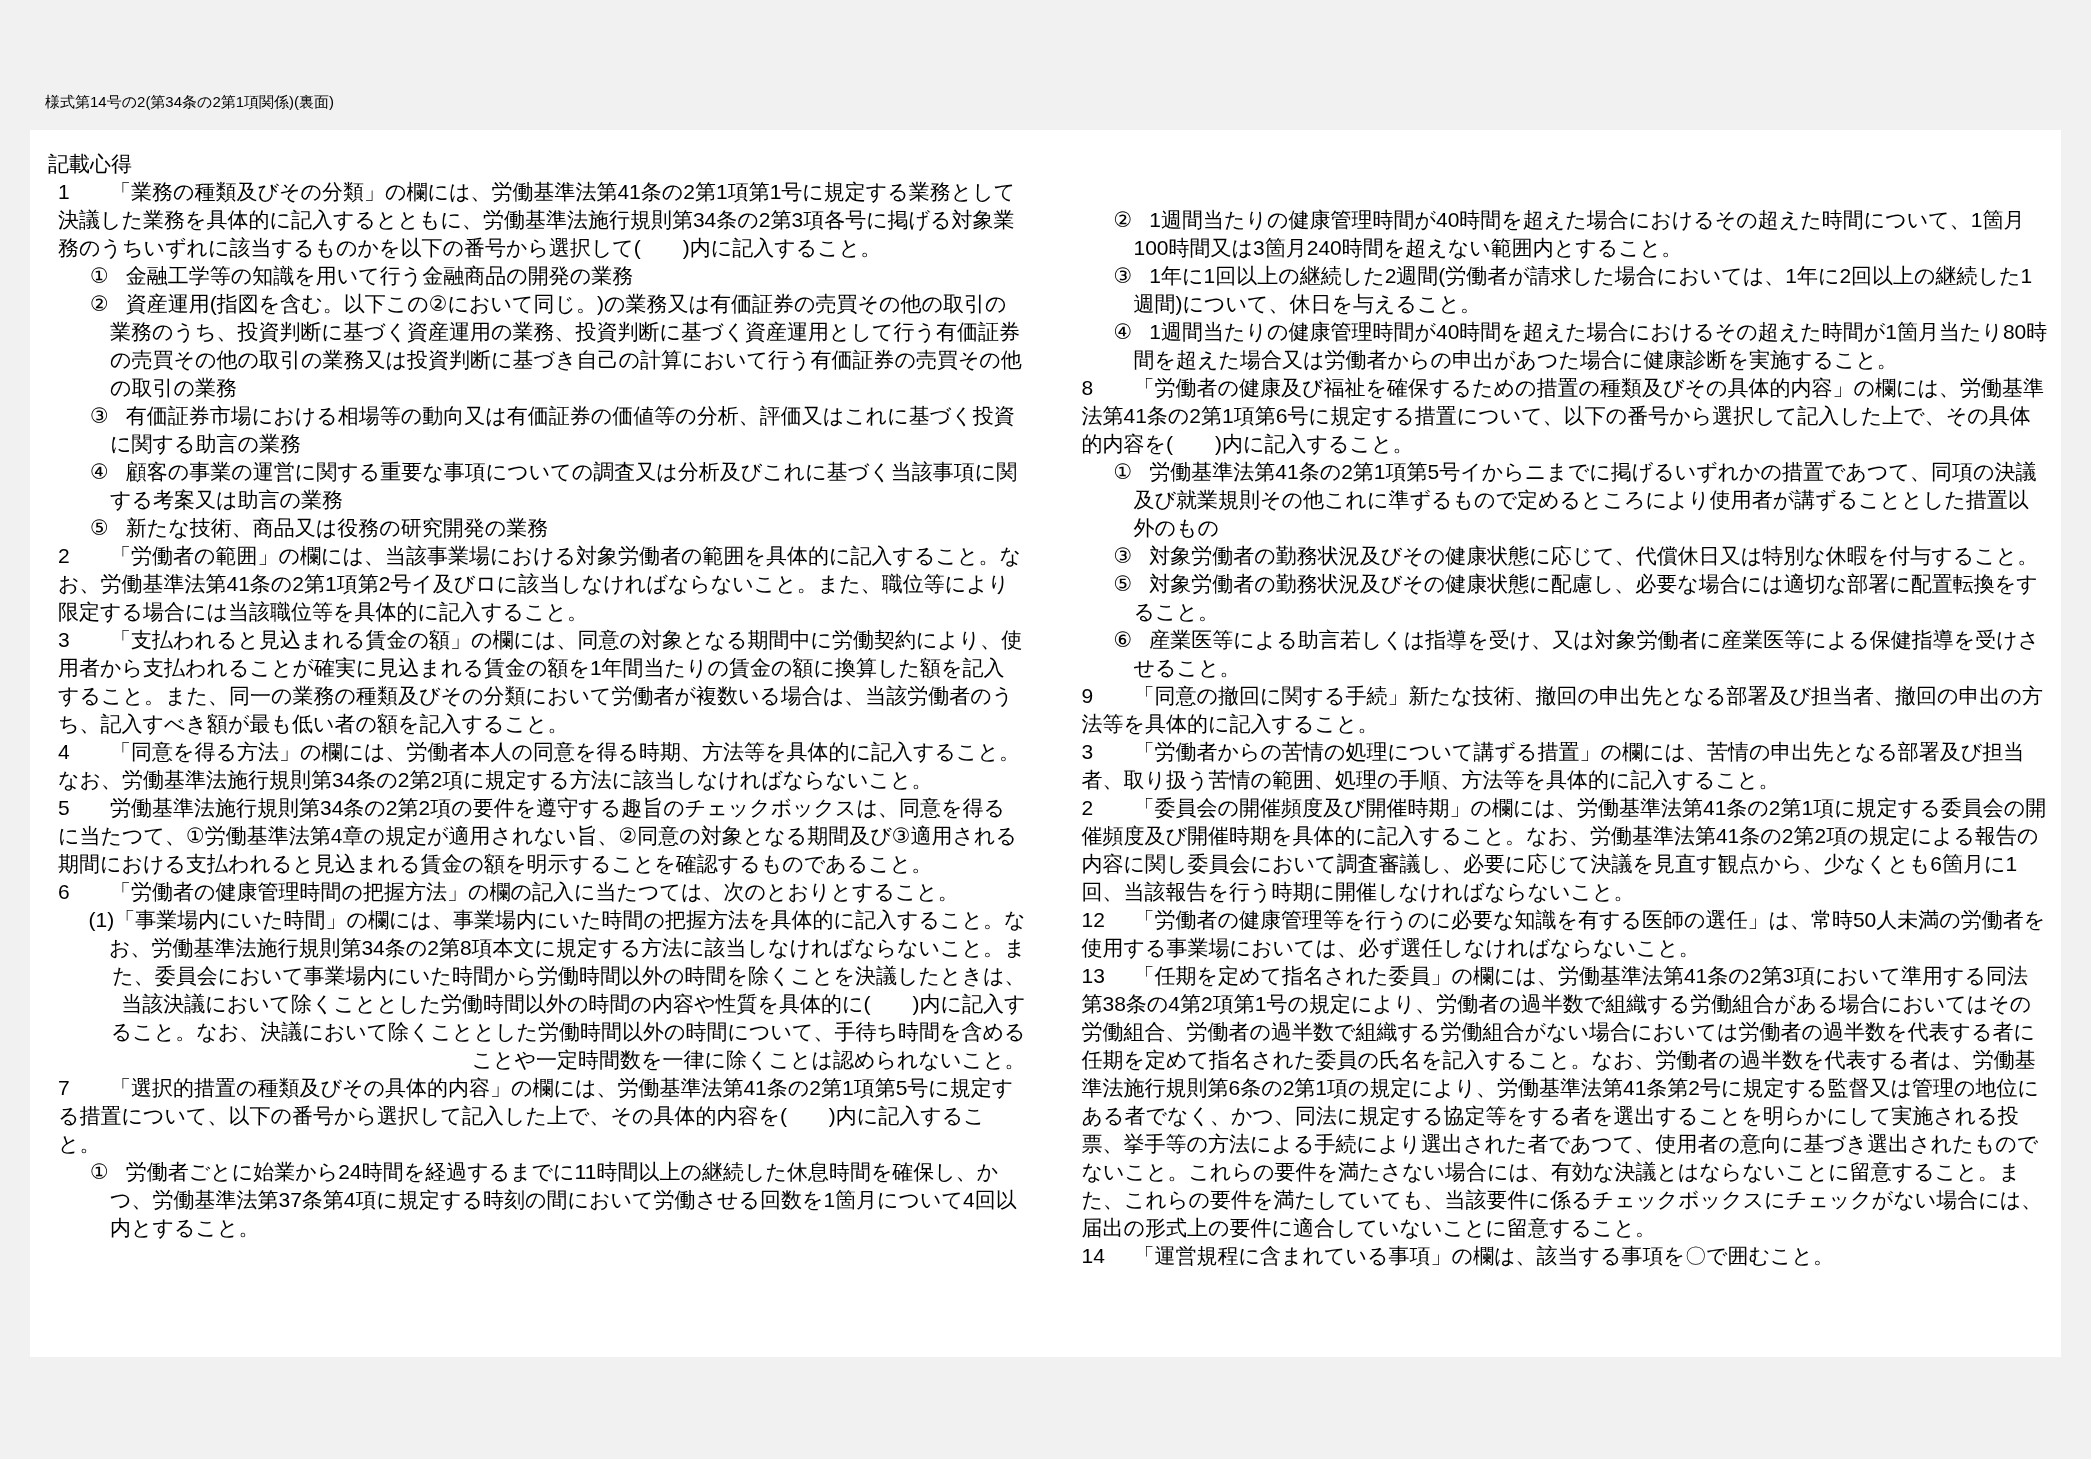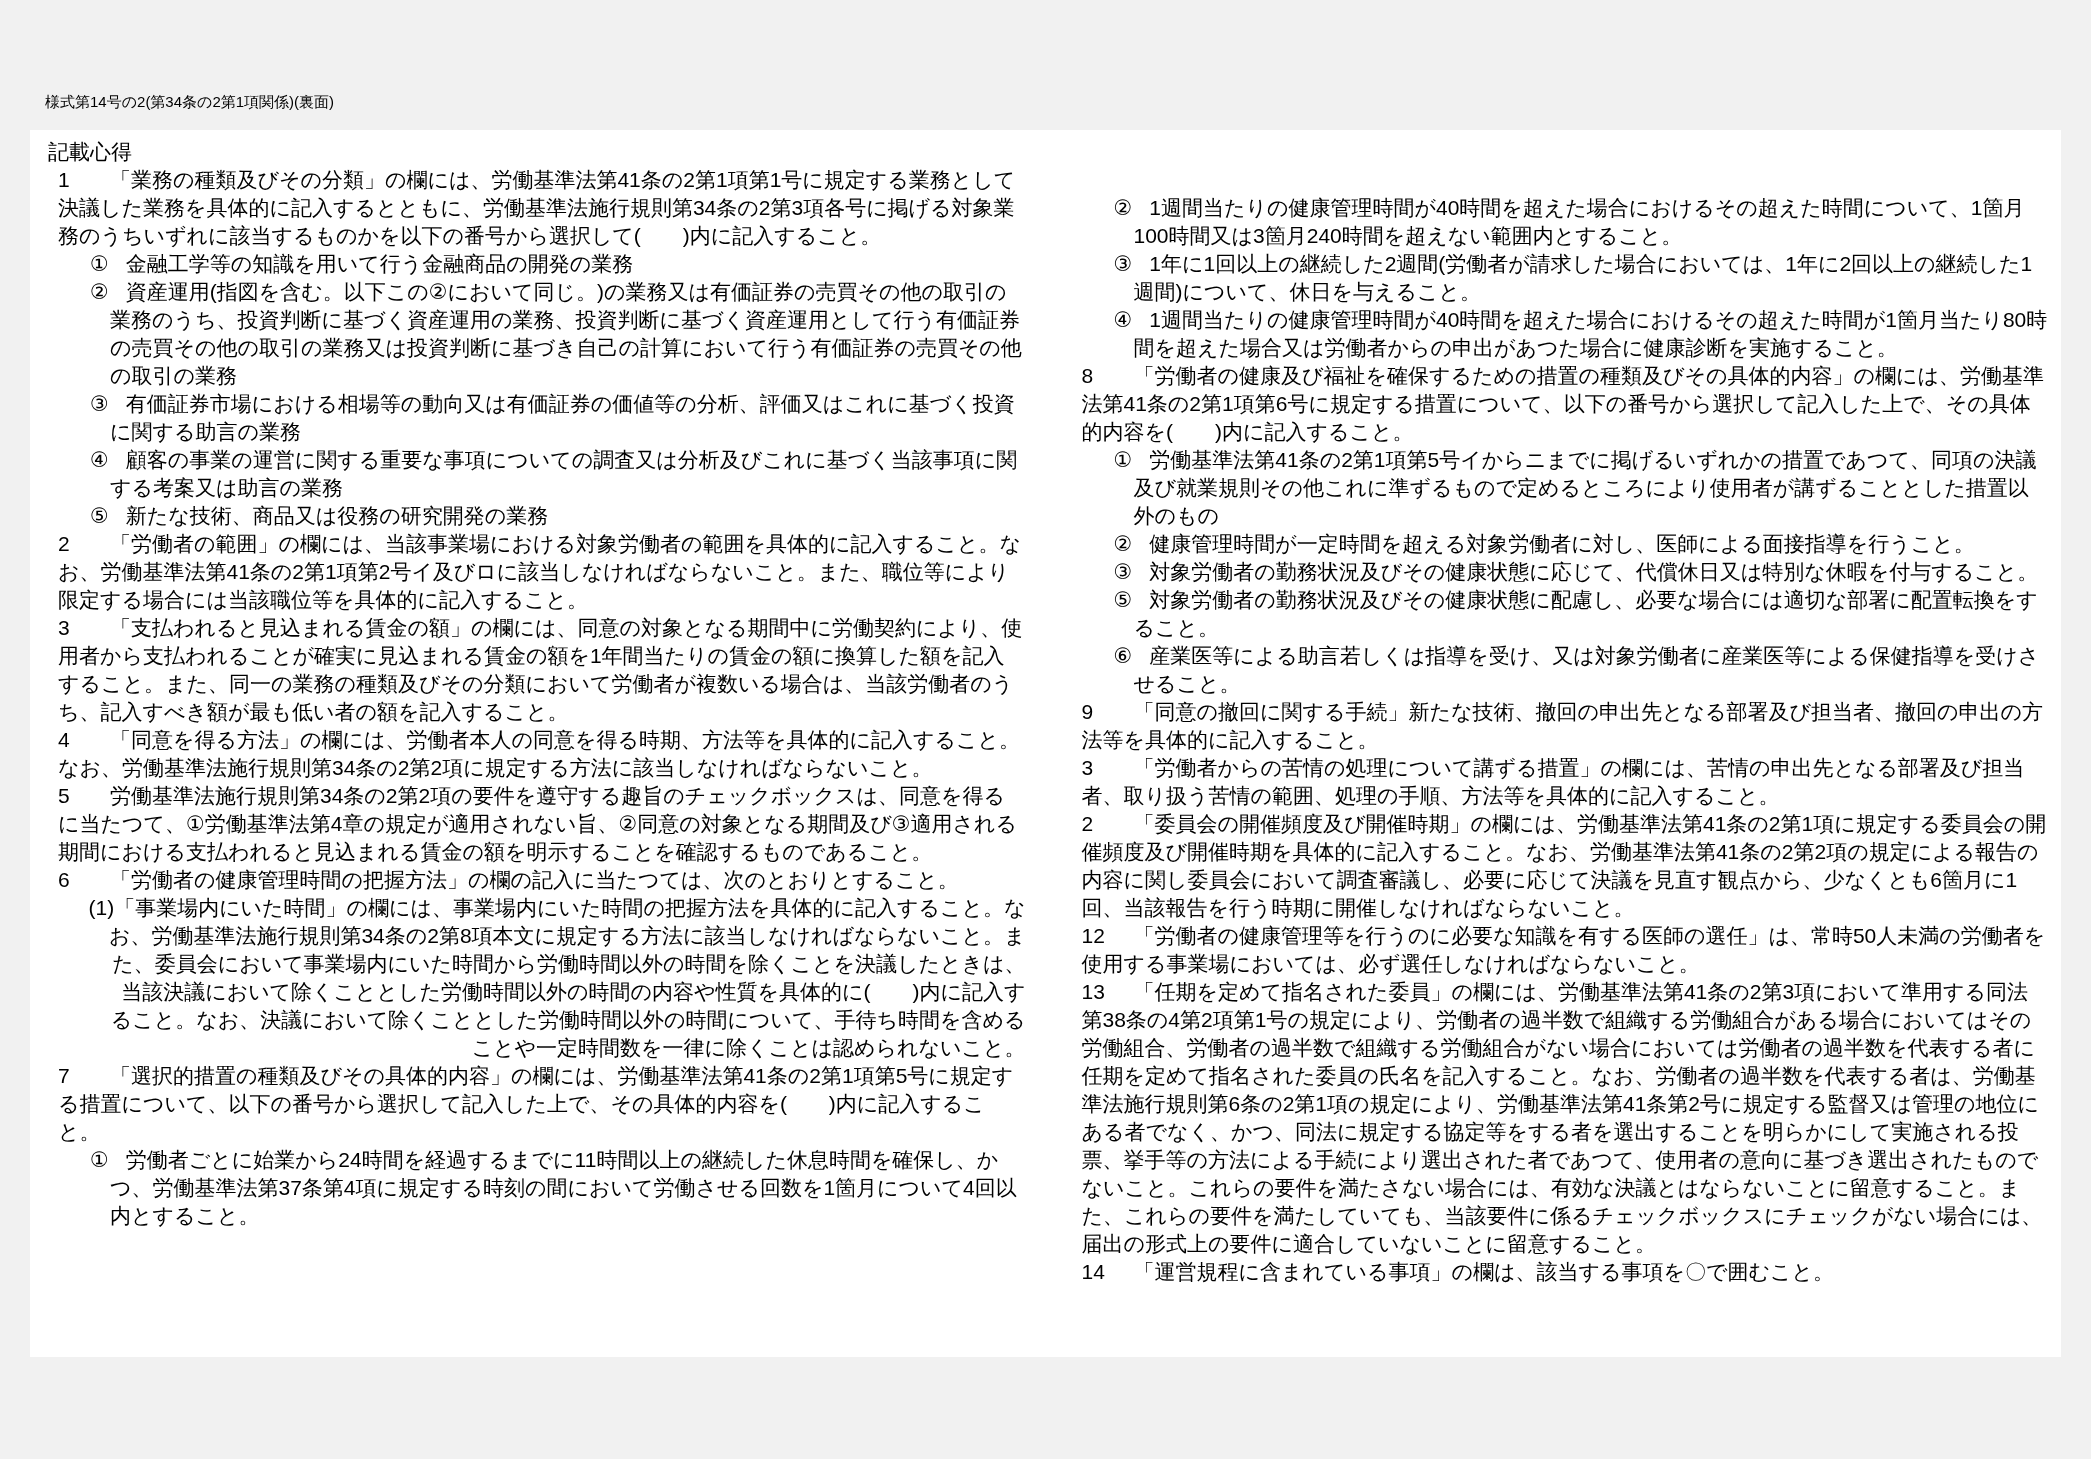--- a/index.html
+++ b/index.html
@@ -29,21 +29,21 @@
     top: 130px;
     width: 2031px;
     height: 1227px;
     background: #ffffff;
     box-sizing: border-box;
     padding: 8px 12px 0 16px;
   }
   .doc-title {
     font-size: 21px;
     line-height: 28px;
-    margin: 0 0 0 2px;
+    margin: 12px 0 0 2px;
   }
   .cols {
     display: flex;
     gap: 44px;
     align-items: flex-start;
   }
   .col {
     width: 994px;
     font-size: 21px;
     line-height: 28px;
@@ -102,21 +102,20 @@
         <p class="blk paren"><span class="lbl">(1)</span><span class="txt">「事業場内にいた時間」の欄には、事業場内にいた時間の把握方法を具体的に記入すること。なお、労働基準法施行規則第34条の2第8項本文に規定する方法に該当しなければならないこと。また、委員会において事業場内にいた時間から労働時間以外の時間を除くことを決議したときは、当該決議において除くこととした労働時間以外の時間の内容や性質を具体的に(　　)内に記入すること。なお、決議において除くこととした労働時間以外の時間について、手待ち時間を含めることや一定時間数を一律に除くことは認められないこと。</span></p>
         <p class="blk item"><span class="lbl">7</span><span class="txt">「選択的措置の種類及びその具体的内容」の欄には、労働基準法第41条の2第1項第5号に規定する措置について、以下の番号から選択して記入した上で、その具体的内容を(　　)内に記入すること。</span></p>
         <p class="blk circle"><span class="lbl">①</span><span class="txt">労働者ごとに始業から24時間を経過するまでに11時間以上の継続した休息時間を確保し、かつ、労働基準法第37条第4項に規定する時刻の間において労働させる回数を1箇月について4回以内とすること。</span></p>
       </div>
     <div class="col col-right">
         <p class="blk circle"><span class="lbl">②</span><span class="txt">1週間当たりの健康管理時間が40時間を超えた場合におけるその超えた時間について、1箇月100時間又は3箇月240時間を超えない範囲内とすること。</span></p>
         <p class="blk circle"><span class="lbl">③</span><span class="txt">1年に1回以上の継続した2週間(労働者が請求した場合においては、1年に2回以上の継続した1週間)について、休日を与えること。</span></p>
         <p class="blk circle"><span class="lbl">④</span><span class="txt">1週間当たりの健康管理時間が40時間を超えた場合におけるその超えた時間が1箇月当たり80時間を超えた場合又は労働者からの申出があつた場合に健康診断を実施すること。</span></p>
         <p class="blk item"><span class="lbl">8</span><span class="txt">「労働者の健康及び福祉を確保するための措置の種類及びその具体的内容」の欄には、労働基準法第41条の2第1項第6号に規定する措置について、以下の番号から選択して記入した上で、その具体的内容を(　　)内に記入すること。</span></p>
         <p class="blk circle"><span class="lbl">①</span><span class="txt">労働基準法第41条の2第1項第5号イからニまでに掲げるいずれかの措置であつて、同項の決議及び就業規則その他これに準ずるもので定めるところにより使用者が講ずることとした措置以外のもの</span></p>
-        <p class="blk circle"><span class="lbl">②</span><span class="txt">健康管理時間が一定時間を超える対象労働者に対し、医師による面接指導を行うこと。</span></p>
         <p class="blk circle"><span class="lbl">③</span><span class="txt">対象労働者の勤務状況及びその健康状態に応じて、代償休日又は特別な休暇を付与すること。</span></p>
         <p class="blk circle"><span class="lbl">⑤</span><span class="txt">対象労働者の勤務状況及びその健康状態に配慮し、必要な場合には適切な部署に配置転換をすること。</span></p>
         <p class="blk circle"><span class="lbl">⑥</span><span class="txt">産業医等による助言若しくは指導を受け、又は対象労働者に産業医等による保健指導を受けさせること。</span></p>
         <p class="blk item"><span class="lbl">9</span><span class="txt">「同意の撤回に関する手続」新たな技術、撤回の申出先となる部署及び担当者、撤回の申出の方法等を具体的に記入すること。</span></p>
         <p class="blk item"><span class="lbl">3</span><span class="txt">「労働者からの苦情の処理について講ずる措置」の欄には、苦情の申出先となる部署及び担当者、取り扱う苦情の範囲、処理の手順、方法等を具体的に記入すること。</span></p>
         <p class="blk item"><span class="lbl">2</span><span class="txt">「委員会の開催頻度及び開催時期」の欄には、労働基準法第41条の2第1項に規定する委員会の開催頻度及び開催時期を具体的に記入すること。なお、労働基準法第41条の2第2項の規定による報告の内容に関し委員会において調査審議し、必要に応じて決議を見直す観点から、少なくとも6箇月に1回、当該報告を行う時期に開催しなければならないこと。</span></p>
         <p class="blk item"><span class="lbl">12</span><span class="txt">「労働者の健康管理等を行うのに必要な知識を有する医師の選任」は、常時50人未満の労働者を使用する事業場においては、必ず選任しなければならないこと。</span></p>
         <p class="blk item"><span class="lbl">13</span><span class="txt">「任期を定めて指名された委員」の欄には、労働基準法第41条の2第3項において準用する同法第38条の4第2項第1号の規定により、労働者の過半数で組織する労働組合がある場合においてはその労働組合、労働者の過半数で組織する労働組合がない場合においては労働者の過半数を代表する者に任期を定めて指名された委員の氏名を記入すること。なお、労働者の過半数を代表する者は、労働基準法施行規則第6条の2第1項の規定により、労働基準法第41条第2号に規定する監督又は管理の地位にある者でなく、かつ、同法に規定する協定等をする者を選出することを明らかにして実施される投票、挙手等の方法による手続により選出された者であつて、使用者の意向に基づき選出されたものでないこと。これらの要件を満たさない場合には、有効な決議とはならないことに留意すること。また、これらの要件を満たしていても、当該要件に係るチェックボックスにチェックがない場合には、届出の形式上の要件に適合していないことに留意すること。</span></p>
         <p class="blk item"><span class="lbl">14</span><span class="txt">「運営規程に含まれている事項」の欄は、該当する事項を〇で囲むこと。</span></p>
       </div>

